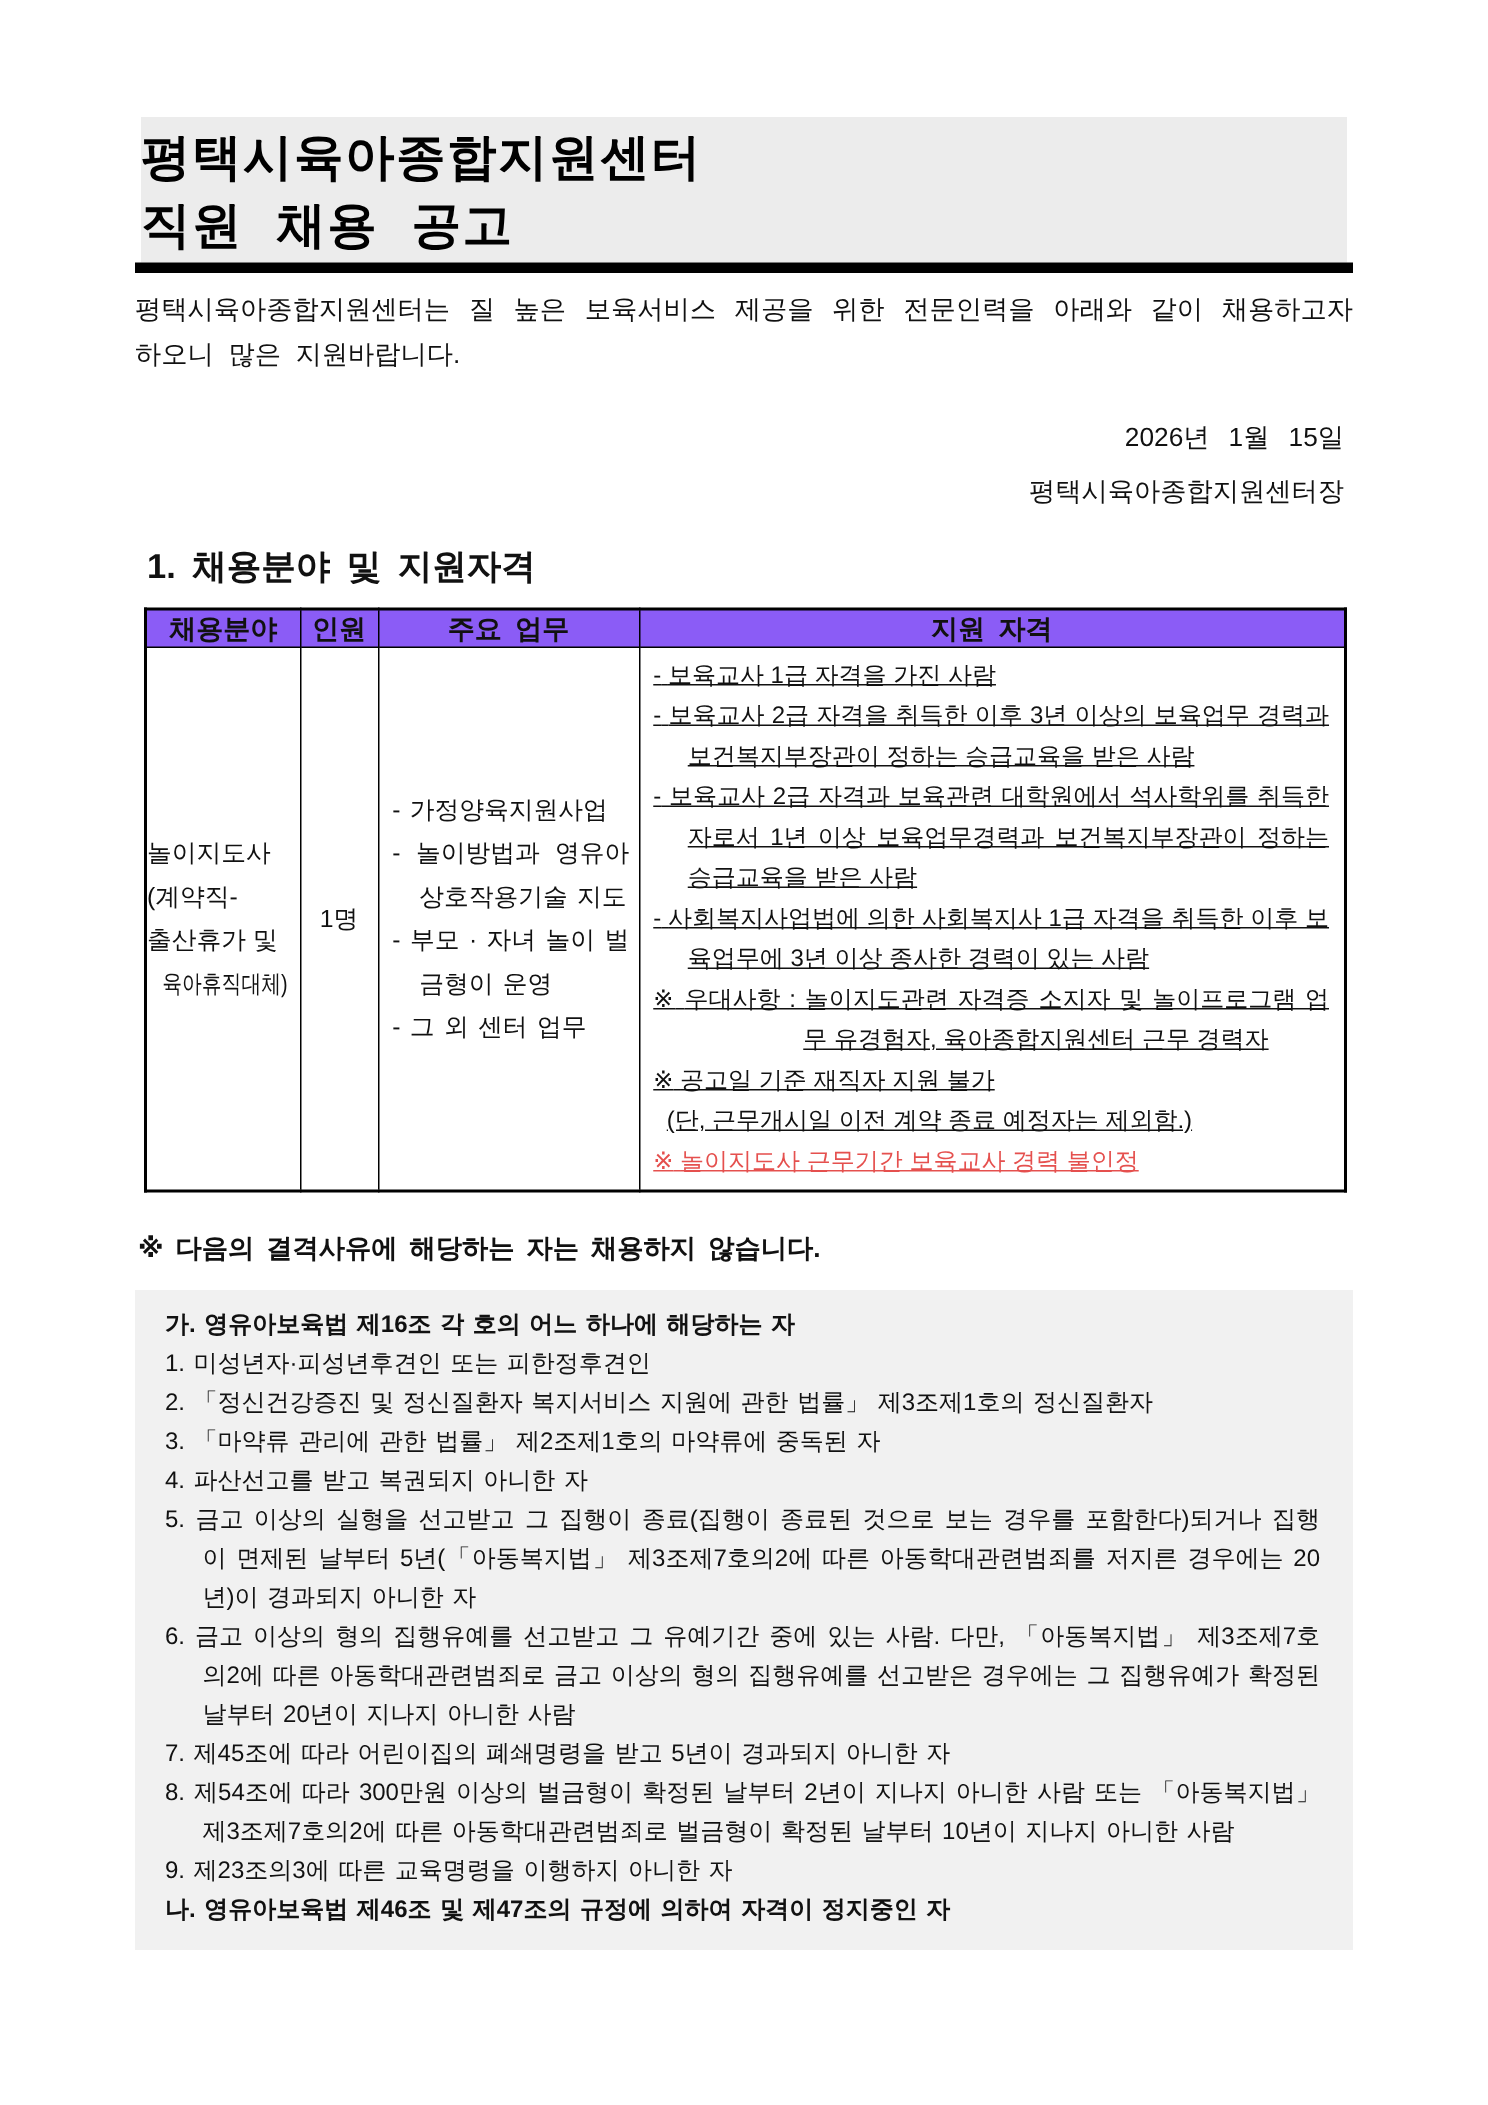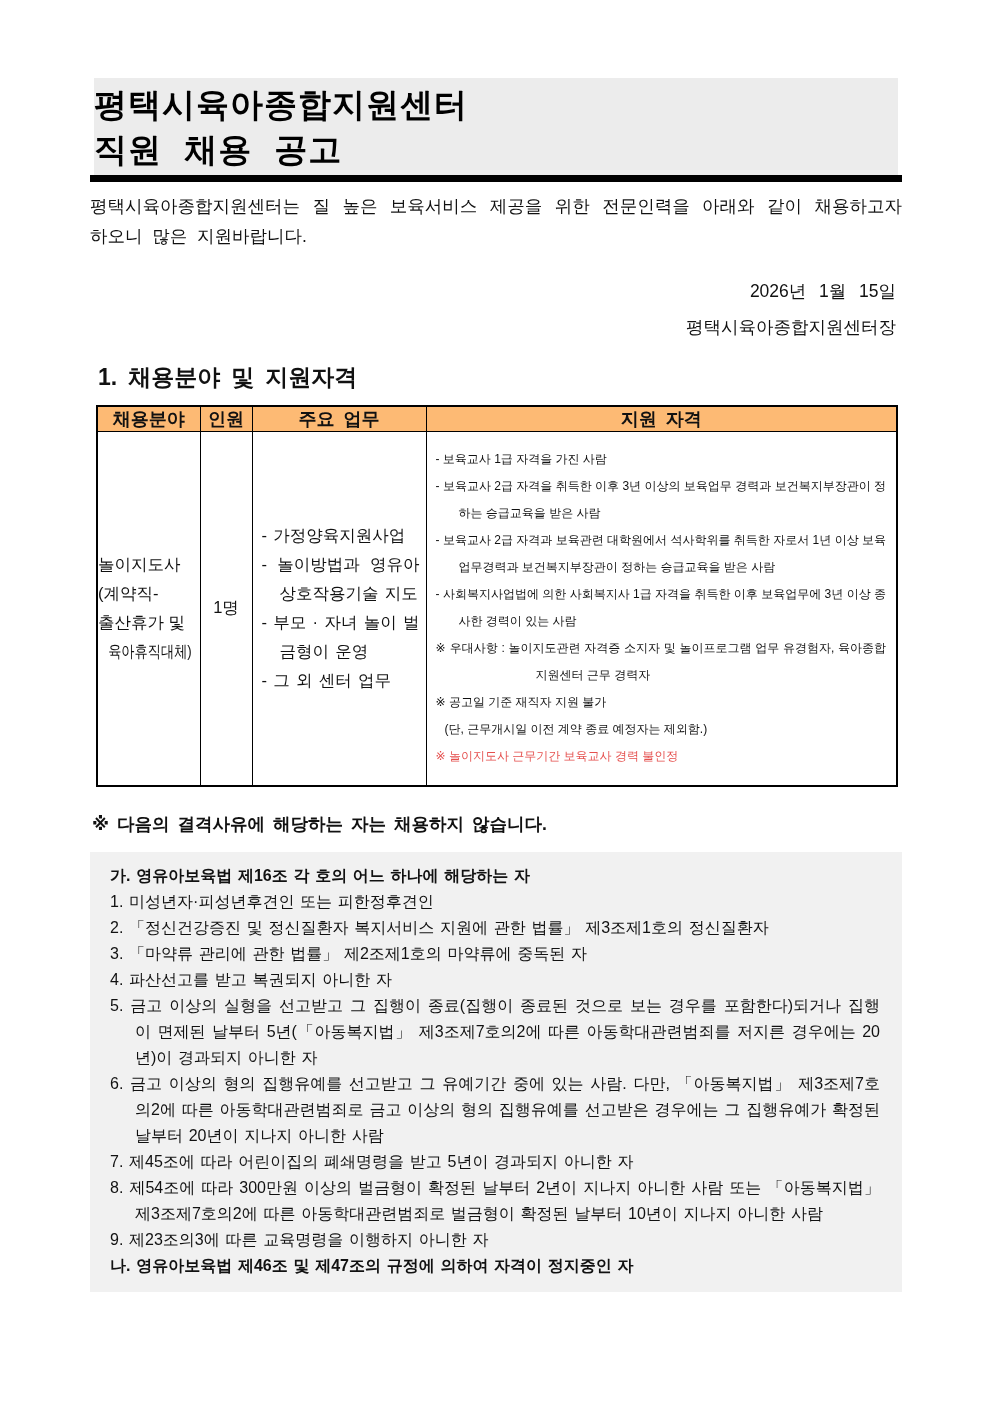--- a/index.html
+++ b/index.html
@@ -70,21 +70,21 @@
     margin: 16px 0 0 6px;
     border-collapse: collapse;
     table-layout: fixed;
     width: 800px;
     border: 2px solid #000000;
   }
   table.recruit th, table.recruit td {
     border: 1px solid #000000;
   }
   table.recruit th {
-    background: #fdba74;
+    background: #8b5cf6;
     height: 24px;
     font-size: 18px;
     font-weight: bold;
     word-spacing: 4px;
   }
   table.recruit td { vertical-align: middle; }
   td.c-field {
     font-size: 16.5px;
     line-height: 29px;
     height: 354px;
@@ -102,25 +102,26 @@
   .d-item {
     font-size: 16.5px;
     line-height: 29px;
     text-align: justify;
     padding-left: 18px;
     text-indent: -18px;
     word-spacing: 0.1em;
   }
   td.c-qual { padding: 5px 10px 5px 9px; vertical-align: top; }
   .q-item {
-    font-size: 12px;
+    font-size: 16px;
     line-height: 27px;
     text-align: justify;
     padding-left: 23px;
     text-indent: -23px;
+    text-decoration: underline;
   }
   .q-item.deep { padding-left: 100px; text-indent: -100px; }
   .q-item.paren { padding-left: 9px; text-indent: 0; }
   .q-item.red { color: #e5504e; }
 
   
   .dq-note {
     margin: 24px 0 0 2px;
     font-size: 17.5px;
     font-weight: bold;

